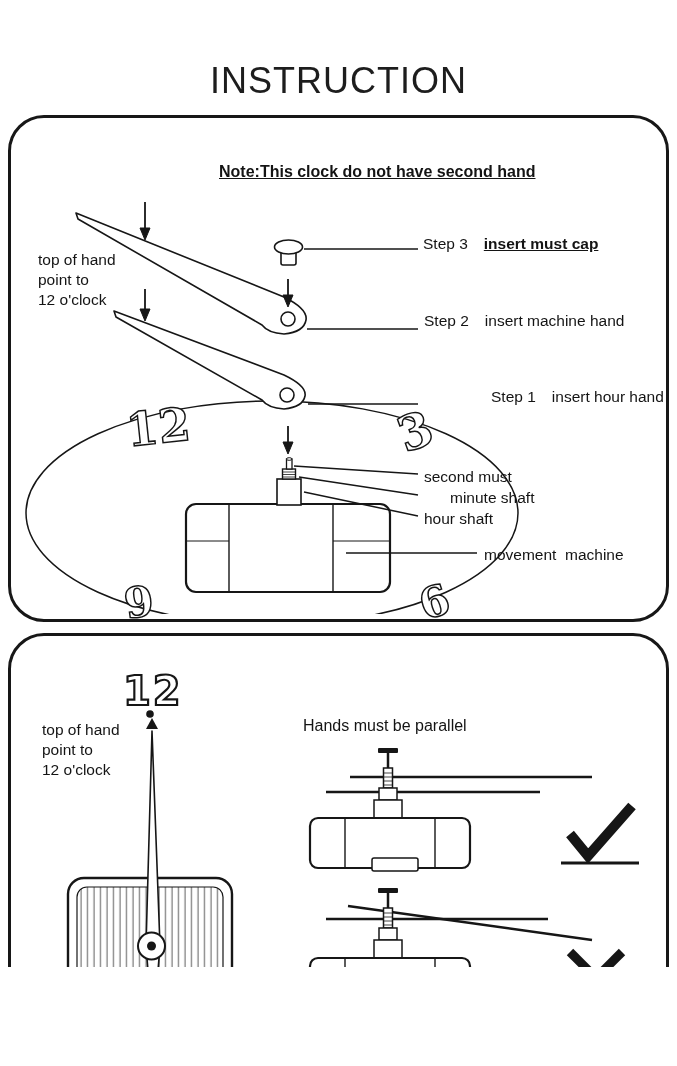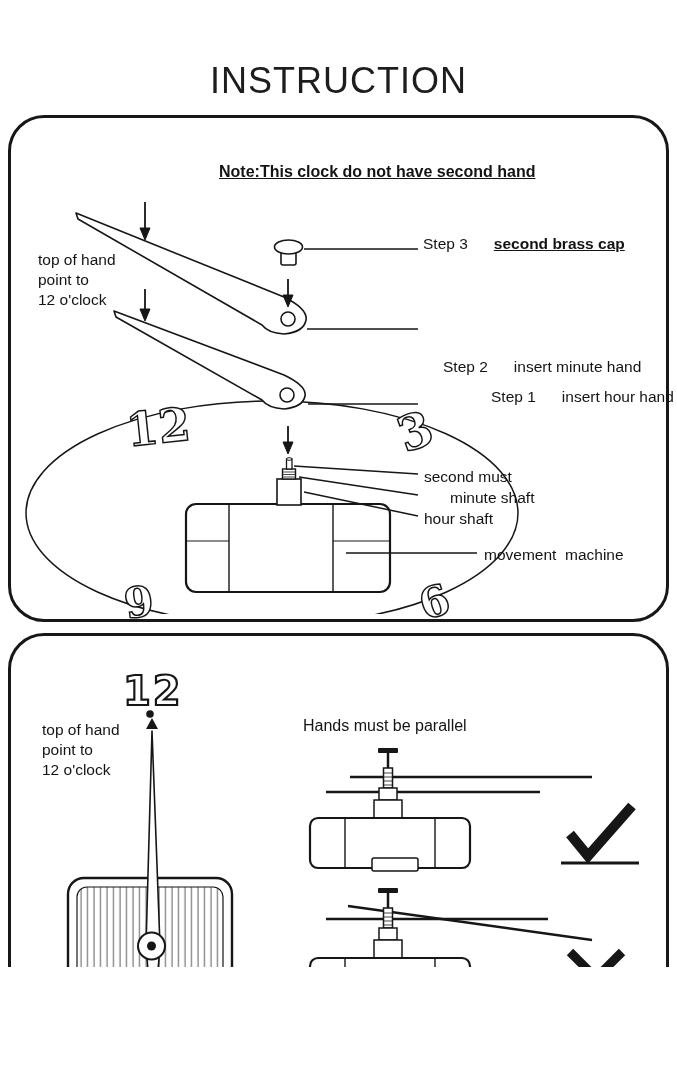--- a/index.html
+++ b/index.html
@@ -5,21 +5,21 @@
   html,body{margin:0;padding:0;}
   body{width:677px;height:1066px;background:#fff;font-family:"Liberation Sans",sans-serif;color:#141414;}
   #page{position:relative;width:677px;height:967px;background:#fff;overflow:hidden;}
   #title{position:absolute;top:60px;left:0;width:100%;text-align:center;font-size:36px;letter-spacing:1px;color:#1d1d1d;font-weight:400;}
   .panel{position:absolute;left:8px;width:655px;border:3px solid #171717;border-radius:36px;background:transparent;}
   #panel1{top:115px;height:501px;}
   #panel2{top:633px;height:420px;}
   #art{position:absolute;top:0;left:0;pointer-events:none;}
   .t{position:absolute;font-size:15.5px;line-height:20px;white-space:nowrap;color:#141414;}
   .b{font-weight:bold;text-decoration:underline;}
-  .step-row{display:flex;gap:26px;}
+  .step-row{display:flex;gap:16px;}
   #machine-label{white-space:pre;}
 </style>
 </head>
 <body>
 
 <div id="page">
 
   <div id="title">INSTRUCTION</div>
 
   <div id="panel1" class="panel"></div>
@@ -157,25 +157,25 @@
   <div class="t b" style="left:219px;top:162px;font-size:16px;">Note:This clock do not have second hand</div>
 
   <div class="t" style="left:38px;top:250px;">
     <div>top of hand</div>
     <div>point to</div>
     <div>12 o'clock</div>
   </div>
 
   <div class="t step-row" style="left:423px;top:234px;">
     <span>Step 3</span>
-    <span class="b">second brass cap</span>
+    <span class="b">insert must cap</span>
   </div>
-  <div class="t step-row" style="left:443px;top:311px;margin-top:46px;">
+  <div class="t step-row" style="left:424px;top:311px;">
     <span>Step 2</span>
-    <span>insert minute hand</span>
+    <span>insert machine hand</span>
   </div>
   <div class="t step-row" style="left:443px;top:387px;margin-left:48px;">
     <span>Step 1</span>
     <span>insert hour hand</span>
   </div>
 
   <div class="t" style="left:424px;top:467px;">second must</div>
   <div class="t" style="left:424px;top:488px;margin-left:26px;">minute shaft</div>
   <div class="t" style="left:424px;top:509px;">hour shaft</div>
   <div class="t" id="machine-label" style="left:484px;top:545px;">movement  machine</div>

